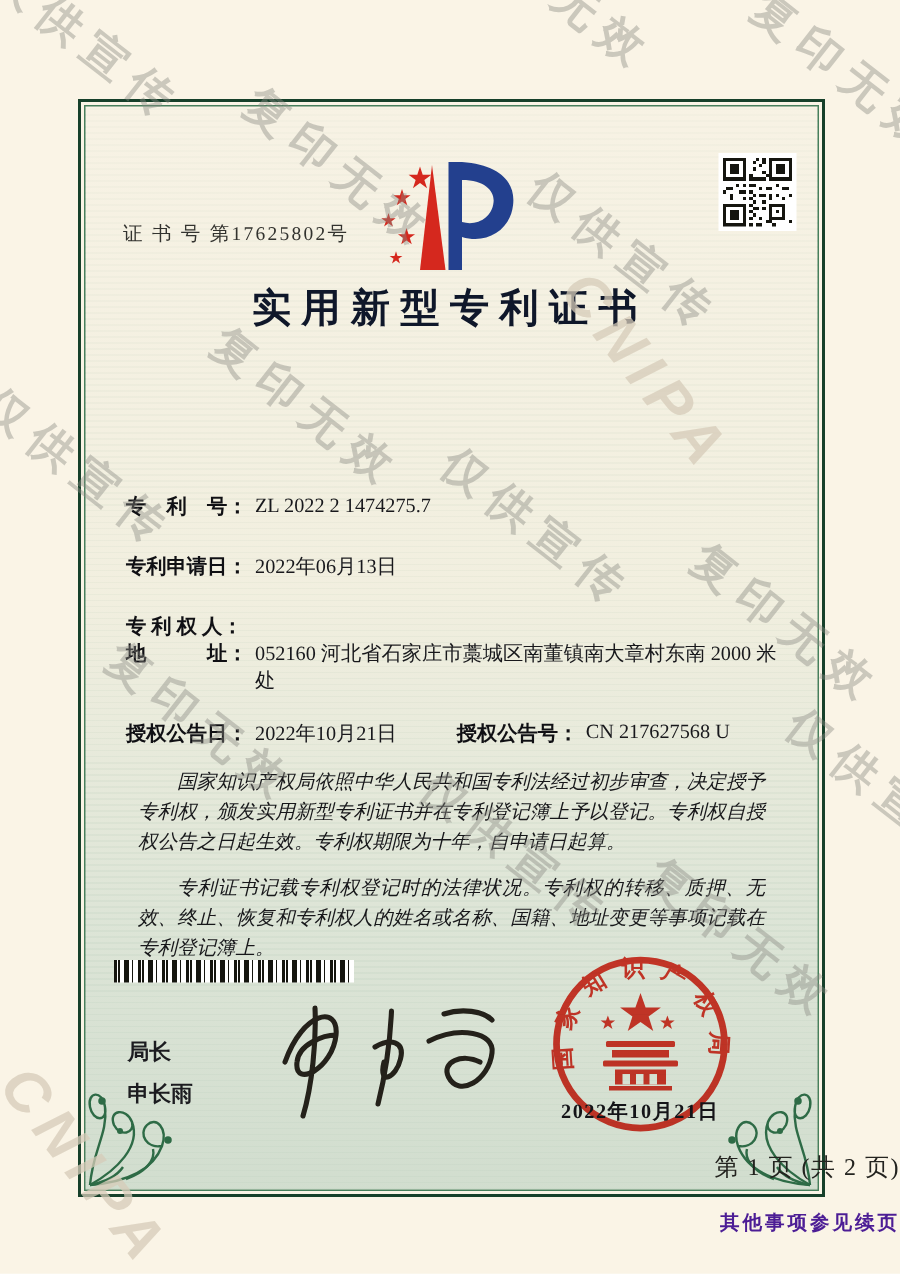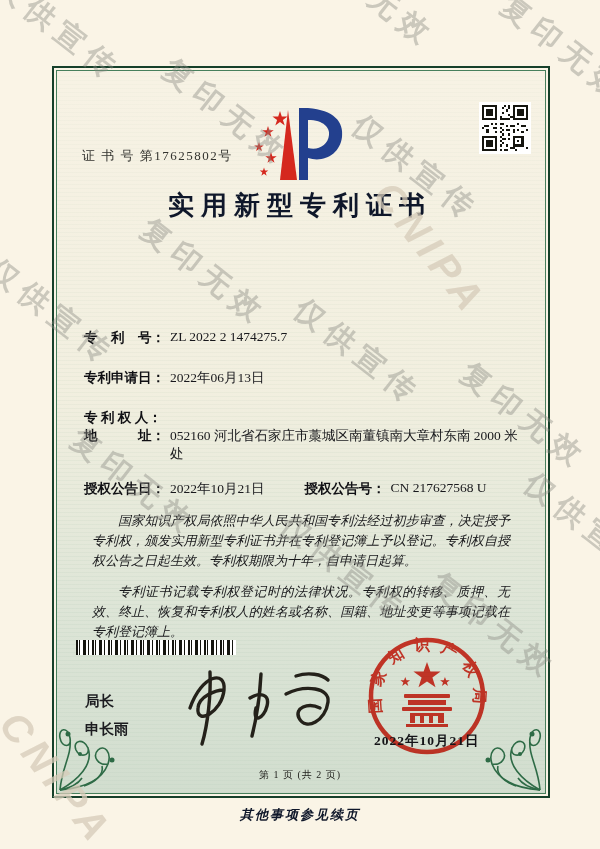--- a/index.html
+++ b/index.html
@@ -47,24 +47,24 @@
   
   .commissioner{position:absolute;left:85px;z-index:10;font-size:14.5px;font-weight:bold;color:#1c1c20;}
   .sig{position:absolute;left:168px;top:664px;z-index:11;}
 
   
   .seal{position:absolute;left:360px;top:636px;z-index:12;mix-blend-mode:multiply;opacity:.93;}
   .seal-date{position:absolute;left:374px;top:732px;z-index:13;font-size:13.5px;font-weight:bold;
              color:#141418;letter-spacing:1px;white-space:nowrap;}
 
   
-  .page-no{position:absolute;left:0;right:0;top:768px;text-align:center;font-size:10px;
+  .page-no{position:absolute;left:0;right:0;top:768px;text-align:right;font-size:16px;
            color:#23231f;z-index:10;letter-spacing:1px;}
-  .footer-note{position:absolute;left:0;right:0;top:806px;text-align:center;font-size:13px;
-               font-style:italic;font-weight:bold;color:#0f172a;z-index:10;letter-spacing:2px;}
+  .footer-note{position:absolute;left:0;right:0;top:806px;text-align:right;font-size:13px;
+               font-weight:bold;color:#4c1d95;z-index:10;letter-spacing:2px;}
 
   
   .qr{position:absolute;left:479px;top:102px;z-index:10;background:#fff;padding:3px;}
 
   
   .wm-layer{position:absolute;inset:0;z-index:30;pointer-events:none;}
   .wm{position:absolute;white-space:nowrap;font-family:"Liberation Sans",sans-serif;}
   .wm.cn{font-size:30px;letter-spacing:8px;color:rgba(138,138,132,0.42);transform:rotate(38deg);font-weight:bold;}
   .wm.en{font-size:40px;letter-spacing:7px;color:rgba(213,203,184,0.75);transform:rotate(52deg);font-weight:bold;font-style:italic;}
 </style>

